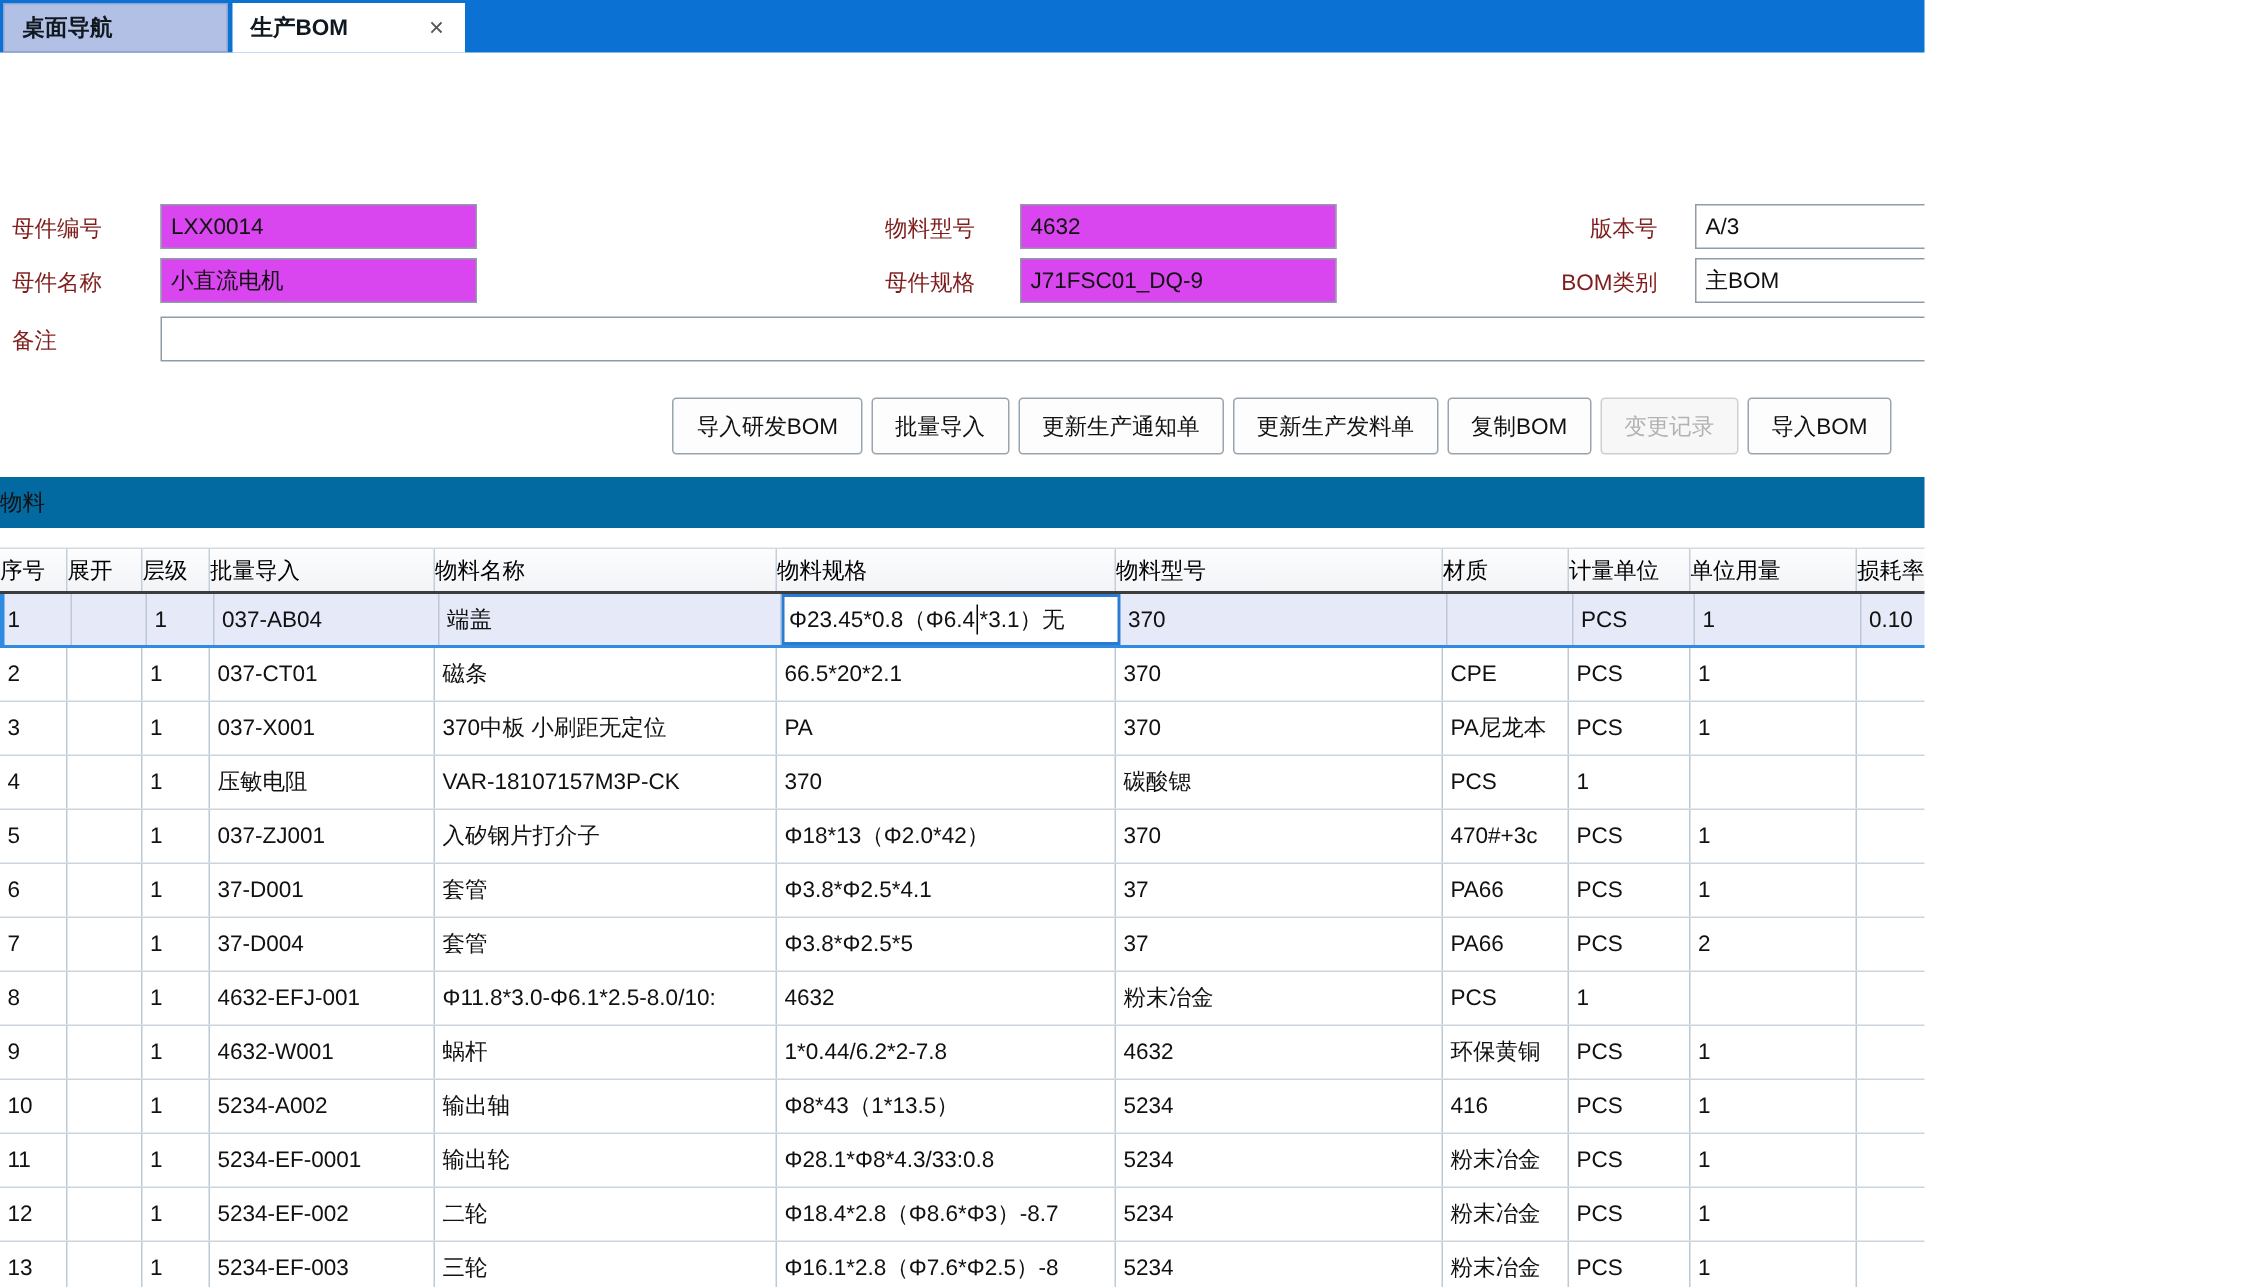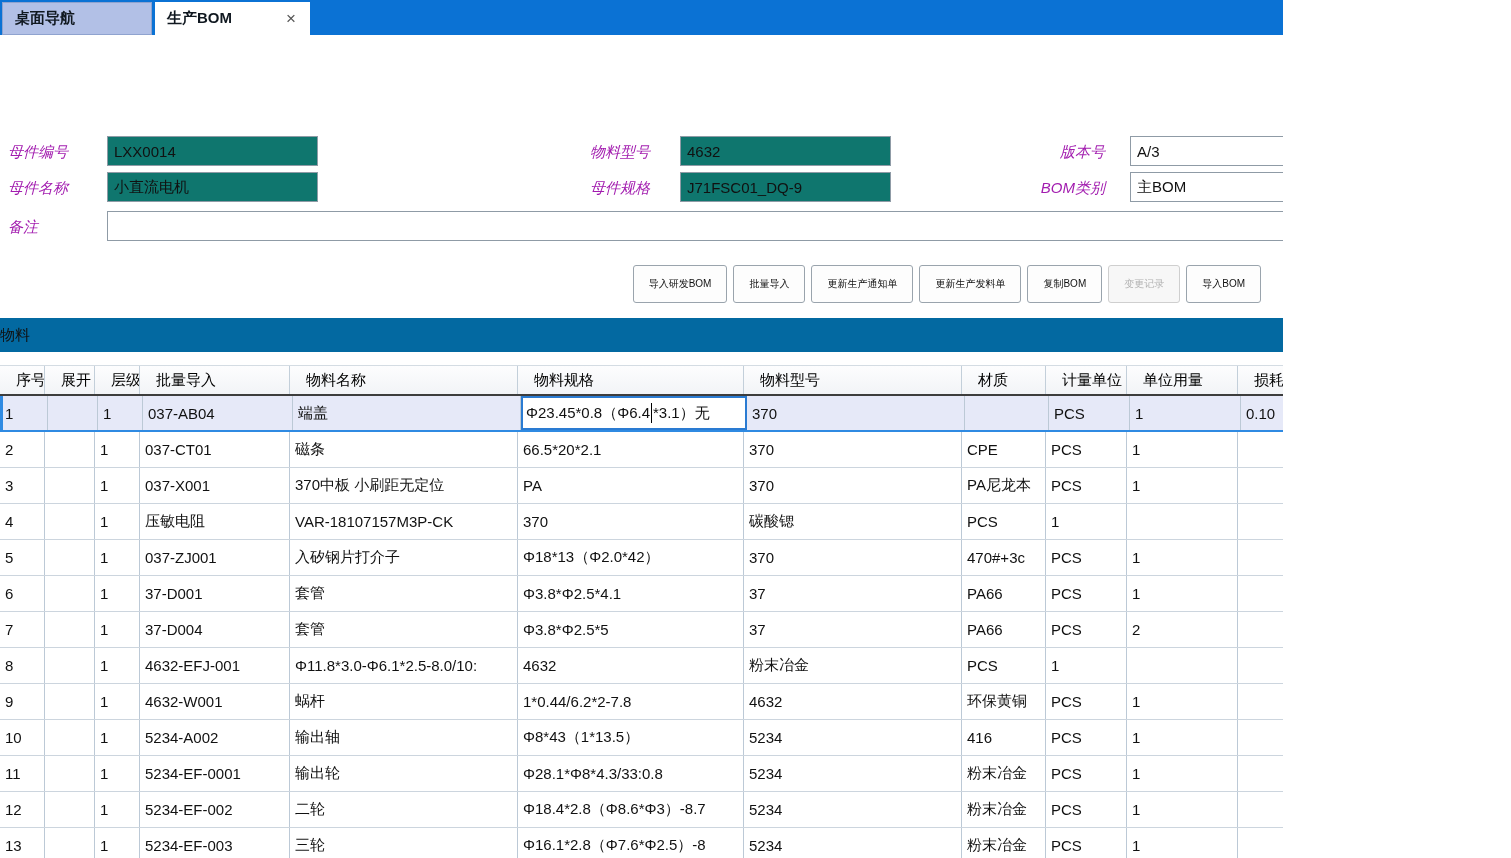--- a/index.html
+++ b/index.html
@@ -7,41 +7,41 @@
   .screen { position:relative; width:1283px; height:858px; overflow:hidden; background:#fff; font-size:15px; color:#111; }
 
   
   .tabbar { position:absolute; left:0; top:0; width:1511px; height:35px; background:#0b72d4; }
   .tab { position:absolute; top:2px; height:33px; display:flex; align-items:center; padding:0 12px; font-weight:600; }
   .tab-nav { left:2px; width:150px; background:#b2c0e6; border:1px solid #8fa3cf; color:#101820; }
   .tab-active { left:155px; width:155px; background:#ffffff; color:#101820; justify-content:space-between; }
   .tab-close { font-weight:400; color:#555; font-size:17px; padding:0 2px; cursor:default; }
 
   
-  .lbl { position:absolute; height:30px; display:flex; align-items:center; color:#a21caf;font-style:italic; }
+  .lbl { position:absolute; height:30px; display:flex; align-items:center; color:#7f1d1d; }
   .lbl-r { justify-content:flex-end; }
   .field { position:absolute; height:30px; border:1px solid #8f9ba6; display:flex; align-items:center; padding:0 6px; background:#fff; white-space:nowrap; overflow:hidden; }
-  .field-cyan { background:#0f766e; }
+  .field-cyan { background:#d946ef; }
   .combo-arrow { position:absolute; right:2px; top:2px; width:24px; height:24px; border:1px solid #b5bcc2; background:#f6f7f8; display:flex; align-items:center; justify-content:center; }
   .icon-btn { position:absolute; width:34px; height:34px; border:1px solid #d6d6d6; border-radius:3px; background:#fff; display:flex; align-items:center; justify-content:center; }
 
   
   .toolbar { position:absolute; top:265px; right:22px; height:38px; display:flex; gap:6px; }
-  .btn { height:38px; padding:0 15px; background:#fdfdfd; border:1px solid #9aa4ad; border-radius:3px; font-size:10px; color:#111; display:flex; align-items:center; white-space:nowrap; }
+  .btn { height:38px; padding:0 15px; background:#fdfdfd; border:1px solid #9aa4ad; border-radius:3px; font-size:15px; color:#111; display:flex; align-items:center; white-space:nowrap; }
   .btn.disabled { color:#b2b2b2; border-color:#cfcfcf; background:#f7f7f7; }
 
   
   .grid-title-band { position:absolute; left:0; top:318px; width:1511px; height:34px; }
   .grid-title-cell { position:absolute; left:0; top:0; width:1352px; height:34px; background:#0369a1; border-right:1px solid #bcc9d6; display:flex; align-items:center; justify-content:flex-start; }
   .grid-title-side { position:absolute; left:1352px; top:0; width:156px; height:34px; background:#f1f1f1; border-bottom:1px solid #c9c9c9; border-right:1px solid #c9c9c9; }
 
   .grid { position:absolute; left:0; top:365px; width:1511px; }
   .grid-row { display:grid; grid-template-columns:45px 50px 45px 150px 228px 226px 218px 84px 81px 111px 114px 159px; }
   .grid-head { height:31px; background:linear-gradient(#fdfdfe,#f2f4f7); border-top:1px solid #d4dce3; border-bottom:2px solid #3d3d3d; }
-  .hcell { display:flex; align-items:center; padding:0 16px; border-right:1px solid #c3cfda; white-space:nowrap; overflow:hidden; color:#000; }
+  .hcell { display:flex; align-items:center; padding:0 0; border-right:1px solid #c3cfda; white-space:nowrap; overflow:hidden; color:#000; }
   .hcell:last-child { border-right:none; }
   .rows .grid-row { height:36px; border-bottom:1px solid #ccd5de; background:#fff; }
   .cell { display:flex; align-items:center; padding:0 5px; border-right:1px solid #bcc9d6; white-space:nowrap; overflow:hidden; }
   .cell:last-child { border-right:none; }
   .grid-row.selected { background:#e6e9f8; border-bottom:2px solid #2f8ae2; border-left:3px solid #2f8ae2; }
   .grid-row.selected .cell:first-child { padding-left:2px; }
   .editcell { background:#fff; border:2px solid #2a7bd2; padding:0 3px; }
   .caret { display:inline-block; width:1px; height:20px; background:#000; margin:0 1px; }
 
   .arrow-svg { position:absolute; left:1270px; top:395px; pointer-events:none; }

